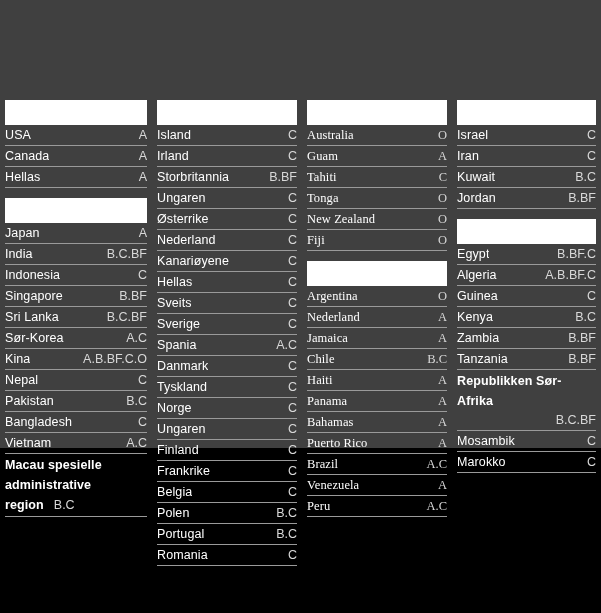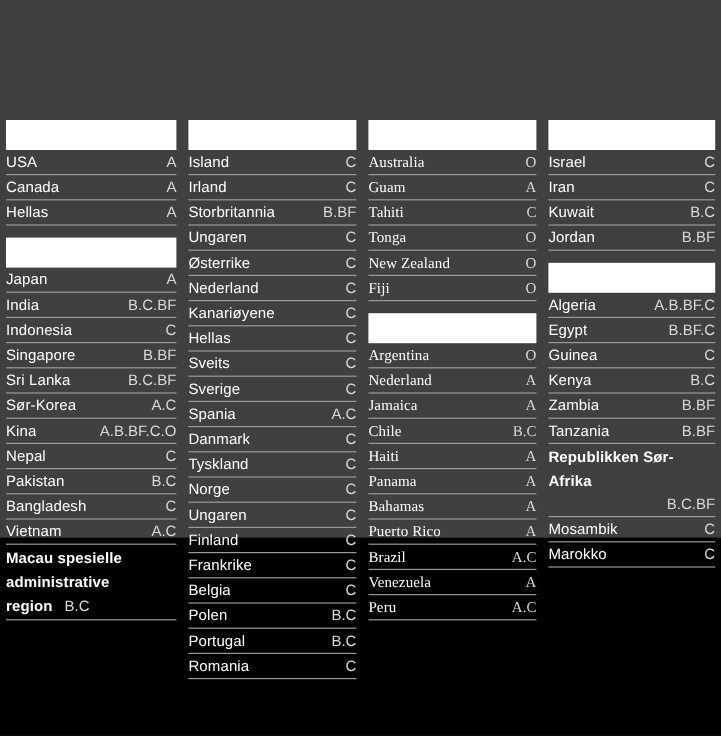--- a/index.html
+++ b/index.html
@@ -358,26 +358,26 @@
           </div>
           <div class="row">
             <span class="country">Jordan</span>
             <span class="codes">B.BF</span>
           </div>
         </div>
         <div class="section-gap"></div>
         <div class="section-head"></div>
         <div class="rows">
           <div class="row">
+            <span class="country">Egypt</span>
+            <span class="codes">B.BF.C</span>
+          </div>
+          <div class="row">
             <span class="country">Algeria</span>
             <span class="codes">A.B.BF.C</span>
-          </div>
-          <div class="row">
-            <span class="country">Egypt</span>
-            <span class="codes">B.BF.C</span>
           </div>
           <div class="row">
             <span class="country">Guinea</span>
             <span class="codes">C</span>
           </div>
           <div class="row">
             <span class="country">Kenya</span>
             <span class="codes">B.C</span>
           </div>
           <div class="row">

